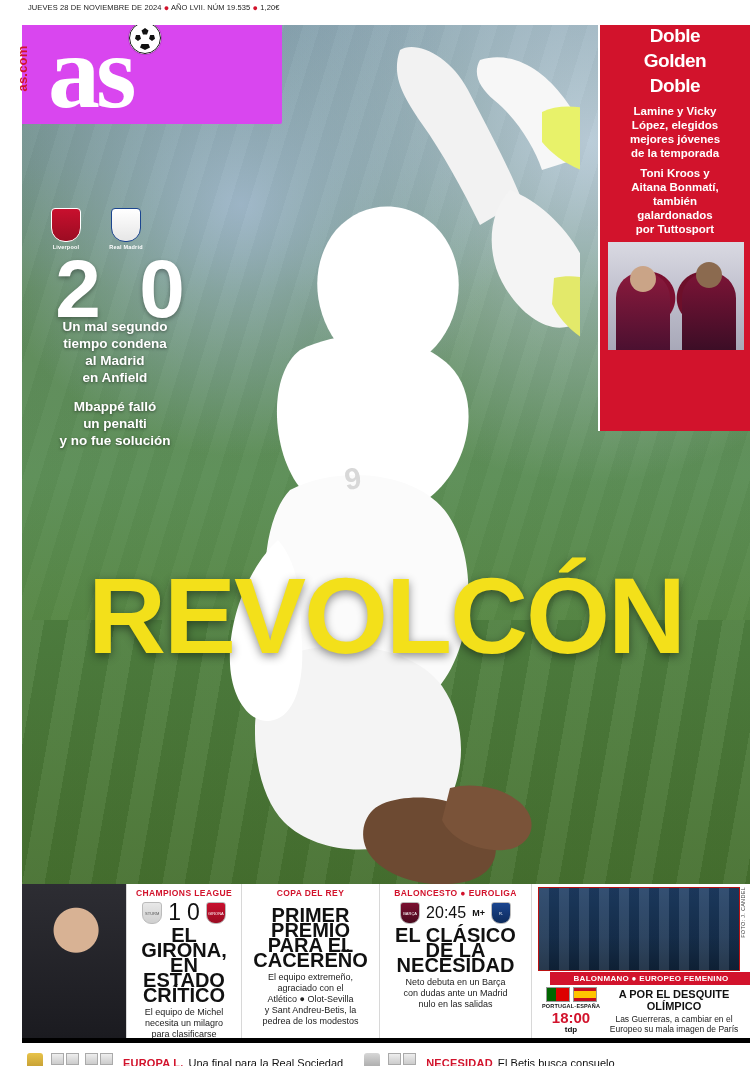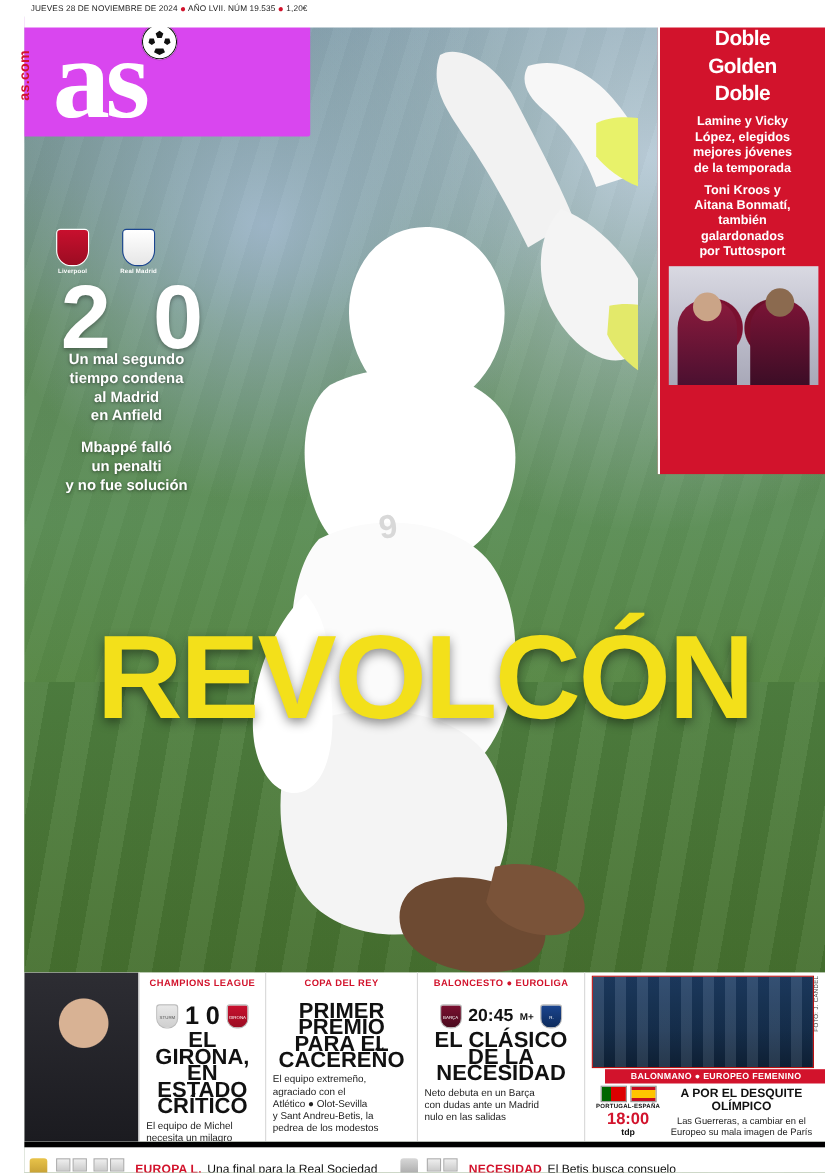--- a/index.html
+++ b/index.html
@@ -176,42 +176,42 @@
   .bcol-photo { width:104px; padding:0; overflow:hidden; }
   .coach {
     width:104px; height:154px;
     background:
       radial-gradient(circle at 52% 30%, #d8b294 0 22px, rgba(0,0,0,0) 23px),
       linear-gradient(to bottom,#2d2d33 0%, #1b1b20 100%);
   }
 
   .sechead {
     text-align:center; font-size:8.5px; font-weight:bold; letter-spacing:.4px;
-    color:#d2132c; margin-bottom:14px; white-space:nowrap;
+    color:#d2132c; margin-bottom:3px; white-space:nowrap;
   }
 
   .minirow { display:flex; align-items:center; justify-content:center; gap:6px; margin-bottom:4px; }
   .mini-crest {
     width:20px; height:22px; border-radius:3px 3px 9px 9px;
     border:1px solid #bbb; background:linear-gradient(#e8e8e8,#cfcfcf);
     position:relative; font-size:4px; color:#555; text-align:center; line-height:22px;
     overflow:hidden;
   }
   .mini-crest.red { background:linear-gradient(#c8102e,#9b0c22); color:#fff; }
   .mini-crest.blue { background:linear-gradient(#1b458f,#0d2b5c); color:#fff; }
   .mini-crest.maroon { background:linear-gradient(#7a1030,#4a0a1e); color:#fff; }
-  .mini-score { font-size:23px; font-weight:bold; color:#111; line-height:23px; }
+  .mini-score { font-size:23px; font-weight:normal; color:#111; line-height:23px; }
   .mini-score .s2 { margin-left:6px; }
 
   .btitle {
     text-align:center; font-size:20px; font-weight:bold; color:#111;
     line-height:15px; margin-bottom:4px;
   }
   .btext {
-    font-size:9px; color:#222; line-height:11px;
+    text-align:center; font-size:9px; color:#222; line-height:11px;
   }
 
   .bcol-hand { width:214px; padding:0; position:relative; }
   .hand-photo {
     position:absolute; left:6px; top:3px; width:202px; height:84px;
     background:
       repeating-linear-gradient(90deg, rgba(255,255,255,.10) 0 10px, rgba(0,0,0,.08) 10px 20px),
       linear-gradient(to bottom,#1d3c63 0%, #16304f 60%, #0f2238 100%);
     border:1px solid #b11;
   }

